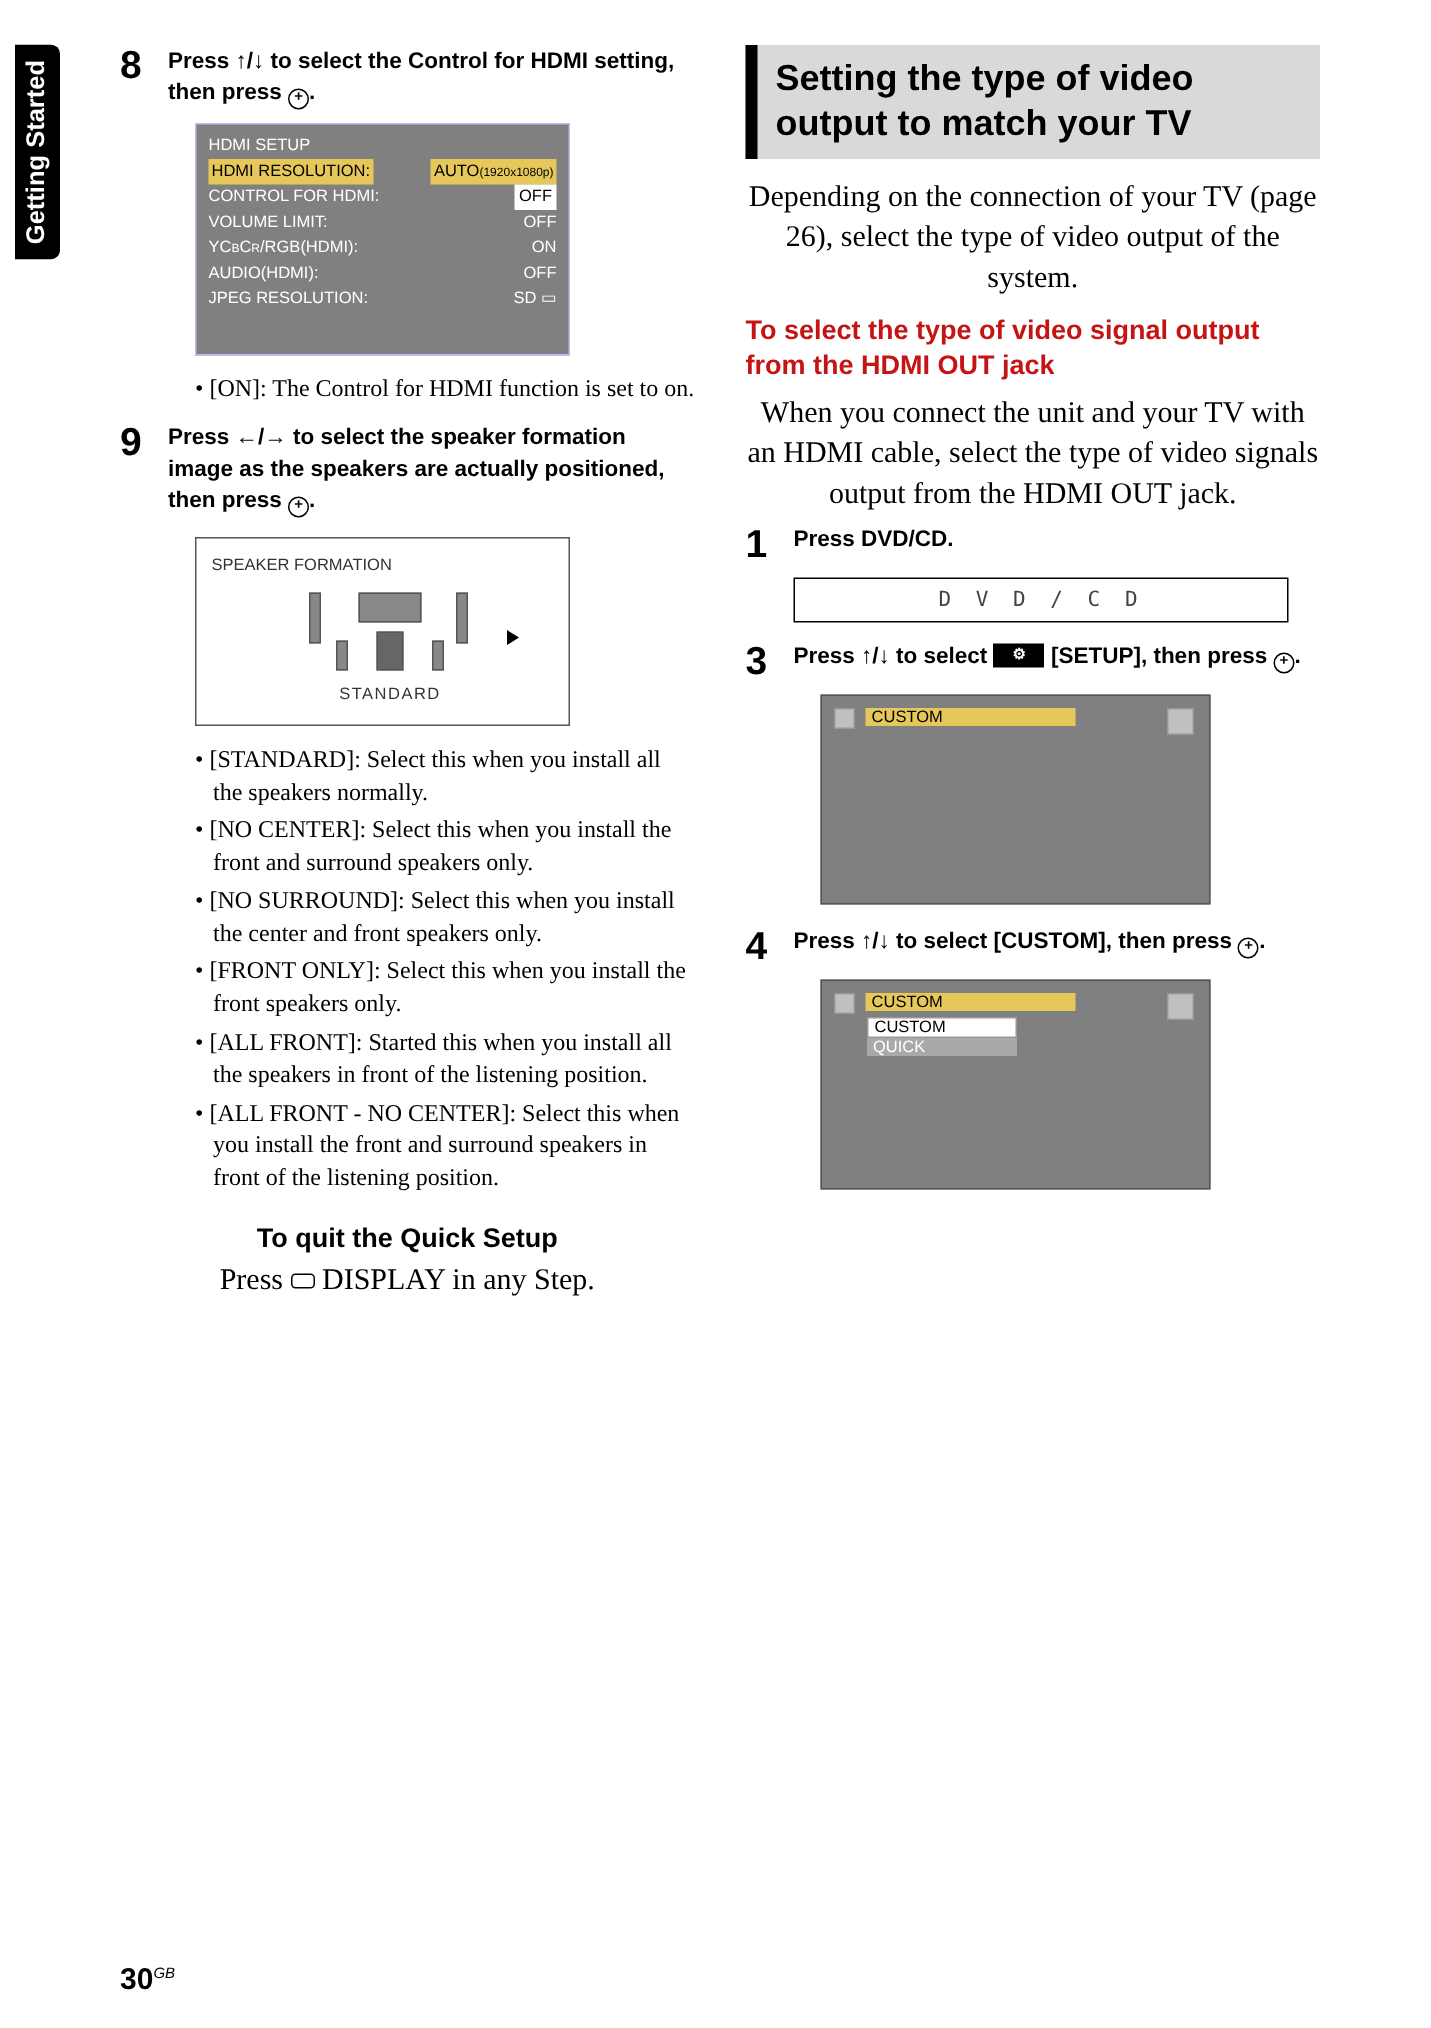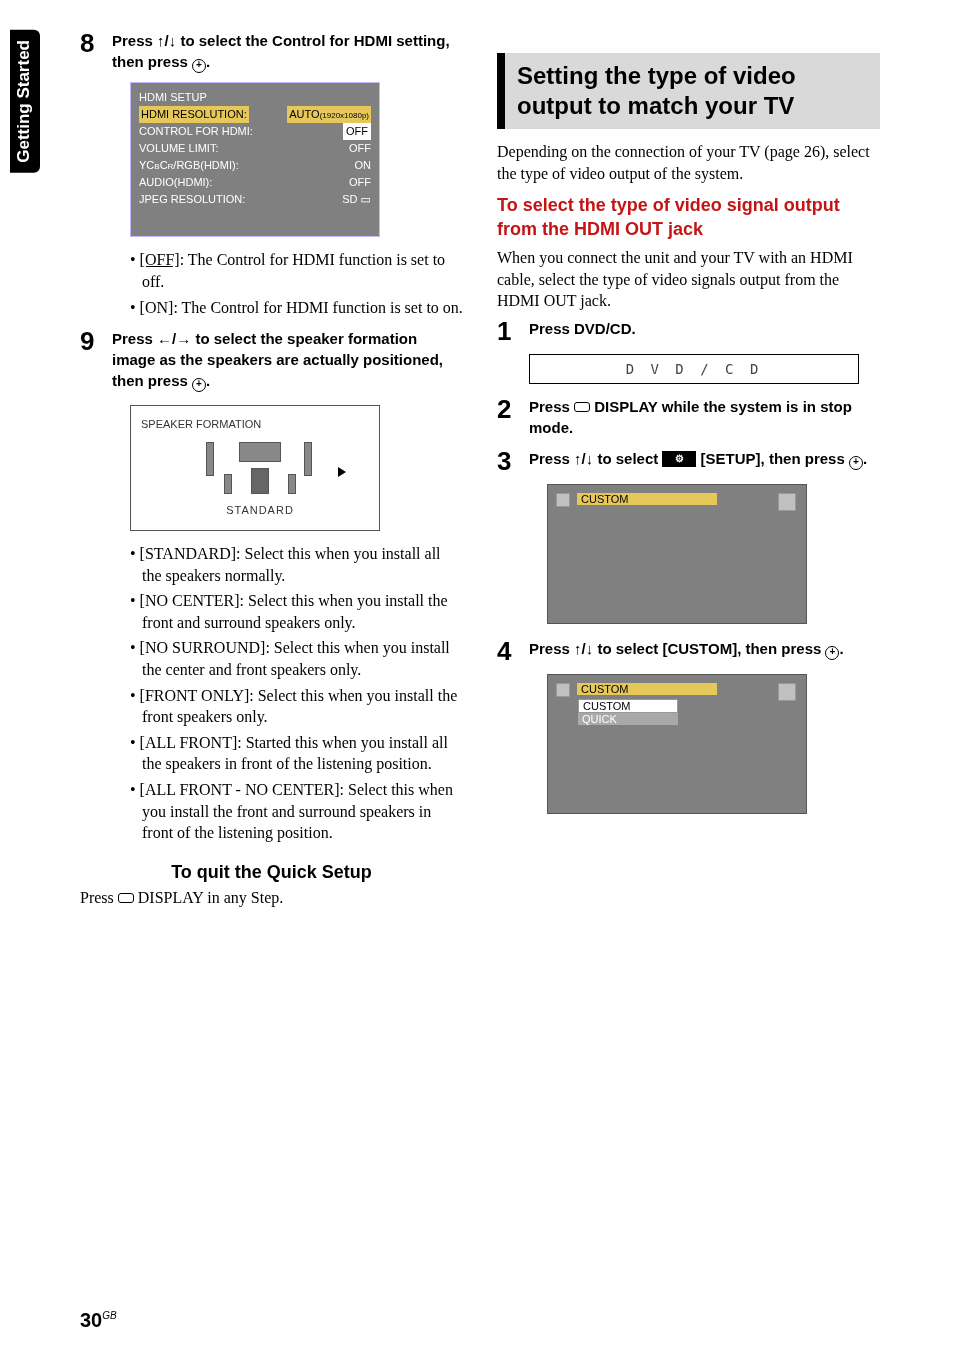--- a/index.html
+++ b/index.html
@@ -144,34 +144,34 @@
   ul.desc li::before { content: "• "; }
   .subhead {
     font-family: Arial, sans-serif;
     font-weight: bold;
     font-size: 18px;
     margin: 18px 0 4px 0;
     text-align: center;
   }
   .bodytext {
     font-family: "Times New Roman", serif;
-    font-size: 16px;
+    font-size: 20px;
     line-height: 1.35;
     margin-bottom: 6px;
+    text-align: center;
   }
   .mainheading {
     background: #d9d9d9;
     border-left: 8px solid #000;
     font-family: Arial, sans-serif;
     font-weight: 900;
     font-size: 24px;
     line-height: 1.25;
     padding: 8px 10px 8px 12px;
     margin-bottom: 12px;
-    margin-top: 23px;
   }
   .redhead {
     font-family: Arial, sans-serif;
     font-weight: 900;
     font-size: 18px;
     color: #c41414;
     line-height: 1.3;
     margin: 10px 0 6px 0;
   }
   .lcd {
@@ -255,21 +255,20 @@
         <span>AUDIO(HDMI):</span>
         <span class="rightval">OFF</span>
       </div>
       <div class="rowline">
         <span>JPEG RESOLUTION:</span>
         <span class="rightval">SD ▭</span>
       </div>
     </div>
 
     <ul class="desc">
-      <li><span class="u">[OFF]</span><span>: The Control for HDMI function is set to off.</span></li>
       <li>[ON]: The Control for HDMI function is set to on.</li>
     </ul>
 
     <div class="steprow" style="margin-top:10px">
       <span class="stepnum">9</span>
       <span class="stepbody">
         <span>Press </span><span class="arrow">←/→</span><span> to select the speaker formation image as the speakers are actually positioned, then press </span><span class="enter"></span><span>.</span>
       </span>
     </div>
 
@@ -310,26 +309,20 @@
     <div class="redhead">To select the type of video signal output from the HDMI OUT jack</div>
     <div class="bodytext">When you connect the unit and your TV with an HDMI cable, select the type of video signals output from the HDMI OUT jack.</div>
 
     <div class="steprow steprow-r">
       <span class="stepnum">1</span>
       <span class="stepbody">Press DVD/CD.</span>
     </div>
 
     <div class="lcd">D V D / C D</div>
 
-    <div class="steprow steprow-r">
-      <span class="stepnum">2</span>
-      <span class="stepbody">
-        <span>Press </span><span class="dispicon"></span><span> DISPLAY while the system is in stop mode.</span>
-      </span>
-    </div>
 
     <div class="steprow steprow-r">
       <span class="stepnum">3</span>
       <span class="stepbody">
         <span>Press </span><span class="arrow">↑/↓</span><span> to select </span><span class="setupicon">⚙</span><span> [SETUP], then press </span><span class="enter"></span><span>.</span>
       </span>
     </div>
 
     <div class="osd2">
       <span class="bar barleft"></span>

